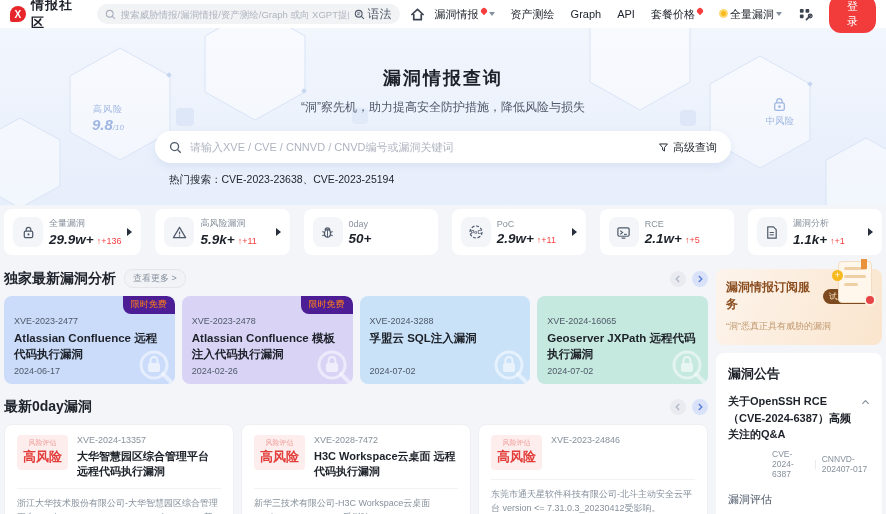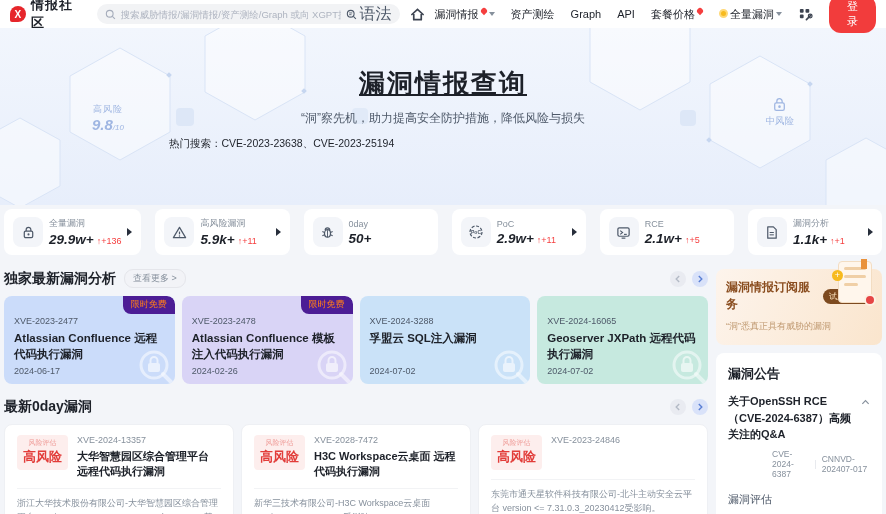--- a/index.html
+++ b/index.html
@@ -7,34 +7,34 @@
   body { font-family:"Liberation Sans","DejaVu Sans",sans-serif; background:#f3f5f9; color:#1d2129; }
 
   
   .hdr { height:28px; background:#fff; display:flex; align-items:center; padding:0 10px; gap:10px; position:relative; z-index:5; }
   .logo { display:flex; align-items:center; gap:5px; cursor:pointer; }
   .logo-mark { width:16px; height:16px; border-radius:50% 50% 50% 2px; background:#e6262b; color:#fff; font-size:10px; font-weight:bold; display:flex; align-items:center; justify-content:center; }
   .logo-txt { font-size:13px; font-weight:bold; letter-spacing:1px; }
   .hsearch { width:305px; height:20px; background:#f2f3f5; border-radius:10px; display:flex; align-items:center; padding:0 8px; gap:5px; }
   .hsearch input { flex:1; border:0; background:transparent; font-size:9.5px; outline:none; color:#4e5969; font-family:inherit; }
   .hsearch input::placeholder, .bsearch input::placeholder { color:#aeb4c0; }
-  .syntax { display:flex; align-items:center; gap:3px; font-size:16px; color:#4e5969; cursor:pointer; white-space:nowrap; }
+  .syntax { display:flex; align-items:center; gap:3px; font-size:12px; color:#4e5969; cursor:pointer; white-space:nowrap; }
   .icon-svg { display:block; }
   .home-ic { cursor:pointer; display:flex; }
   .nav { margin-left:auto; display:flex; align-items:center; gap:16px; }
   .nav-item { font-size:11px; color:#1d2129; display:flex; align-items:flex-start; gap:2px; cursor:pointer; white-space:nowrap; }
   .flame { width:6px; height:6px; background:#f53f3f; border-radius:50% 50% 50% 0; transform:rotate(-45deg); margin-top:1px; }
   .medal { width:9px; height:9px; border-radius:50%; background:#f7ba1e; border:2px solid #ffd876; margin-top:2px; }
   .caret { width:0; height:0; border-left:3px solid transparent; border-right:3px solid transparent; border-top:4px solid #86909c; margin-top:5px; }
   .login-btn { background:#f23c3c; color:#fff; font-size:11px; padding:4px 14px; border-radius:12px; border:0; cursor:pointer; font-family:inherit; }
 
   
   .hero { height:177px; background:linear-gradient(180deg,#f2f6fd 0%,#e7eefb 100%); position:relative; text-align:center; overflow:hidden; }
   .hero-deco { position:absolute; inset:0; pointer-events:none; }
-  .hero h1 { padding-top:38px; font-size:26px; letter-spacing:2px; position:relative;text-decoration:underline; }
+  .hero h1 { padding-top:38px; font-size:18px; letter-spacing:2px; position:relative; }
   .hero-sub { margin-top:9px; font-size:12px; color:#4e5969; position:relative; }
   .bsearch { width:576px; height:32px; margin:15px auto 0; background:#fff; border-radius:17px; display:flex; align-items:center; padding:0 14px; gap:8px; box-shadow:0 3px 10px rgba(70,100,170,.10); position:relative; text-align:left; }
   .bsearch input { flex:1; border:0; outline:none; font-size:11px; color:#1d2129; font-family:inherit; }
   .adv { display:flex; align-items:center; gap:4px; font-size:11px; color:#1d2129; cursor:pointer; white-space:nowrap; }
   .hot-row { width:576px; margin:10px auto 0; text-align:left; font-size:10.5px; color:#1d2129; position:relative; padding-left:14px; }
   .hot-row a { color:#1d2129; text-decoration:none; cursor:pointer; }
   .risk-tag { position:absolute; color:#9fb6e2; text-align:center; }
   .risk-left { left:92px; top:75px; }
   .risk-left .rl { font-size:9px; letter-spacing:1px; }
   .risk-left .rs { font-size:15px; font-weight:bold; font-style:italic; }
@@ -209,20 +209,35 @@
           <path d="M5.5 6.5 V5 a2.5 2.5 0 0 1 5 0 V6.5" fill="none" stroke="#9fb6e2" stroke-width="1.2"></path>
           <circle cx="8" cy="10" r="1.2" fill="#9fb6e2"></circle>
         </svg>
     </div>
     <div>中风险</div>
   </div>
 
   <h1>漏洞情报查询</h1>
   <div class="hero-sub">“洞”察先机，助力提高安全防护措施，降低风险与损失</div>
 
+  <div class="bsearch">
+    <span>
+      <svg class="icon-svg" width="13" height="13" viewBox="0 0 14 14">
+          <circle cx="6" cy="6" r="4.3" fill="none" stroke="#4e5969" stroke-width="1.4"></circle>
+          <line x1="9.4" y1="9.4" x2="12.6" y2="12.6" stroke="#4e5969" stroke-width="1.4"></line>
+        </svg>
+    </span>
+    <input placeholder="请输入XVE / CVE / CNNVD / CNVD编号或漏洞关键词" style="">
+    <span class="adv">
+      <svg class="icon-svg" width="11" height="11" viewBox="0 0 14 14">
+          <path d="M2 2.5 h10 l-3.8 4.6 v4.4 l-2.4 -1.6 v-2.8 z" fill="none" stroke="#1d2129" stroke-width="1.2" stroke-linejoin="round"></path>
+        </svg>
+      <span>高级查询</span>
+    </span>
+  </div>
   <div class="hot-row">
     <span>热门搜索：</span><a>CVE-2023-23638</a><span>、</span><a>CVE-2023-25194</a>
   </div>
 </div>
 
 <div class="stats">
   <div class="stat">
     <span class="stat-ic">
         <svg width="15" height="15" viewBox="0 0 16 16">
           <rect x="3.5" y="6.5" width="9" height="7" rx="1.5" fill="none" stroke="#4e5969" stroke-width="1.3"></rect>

